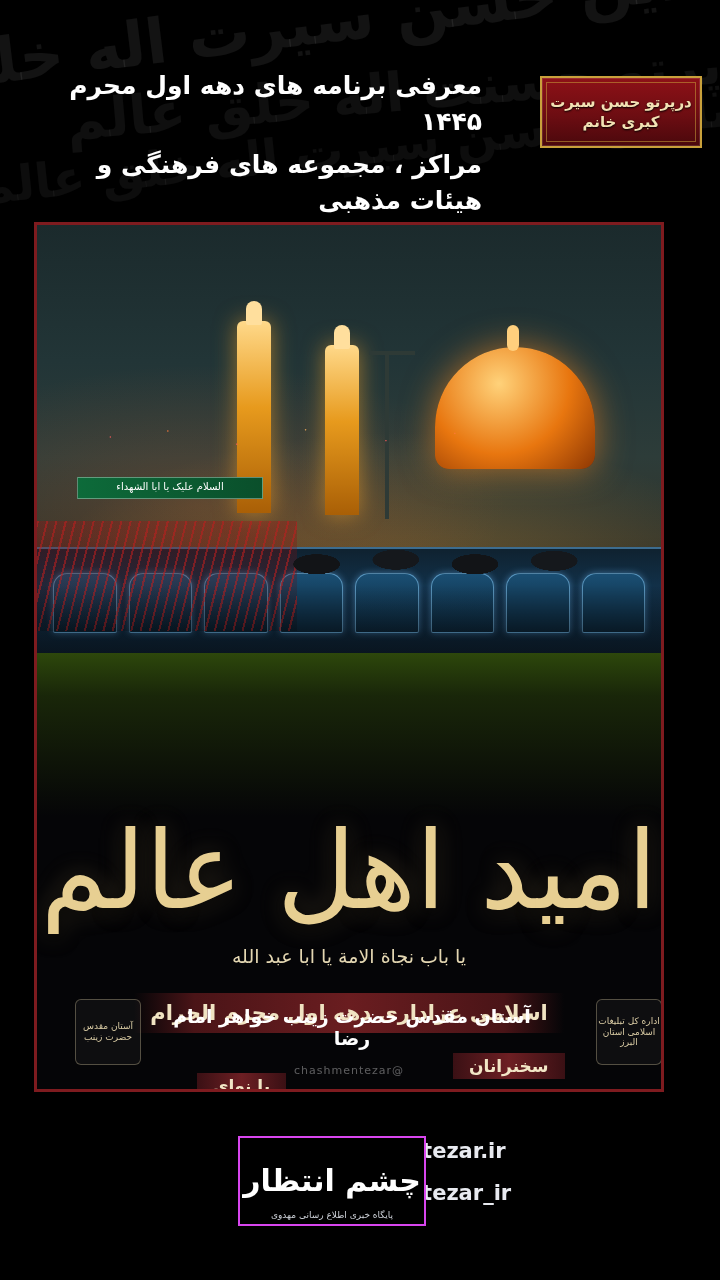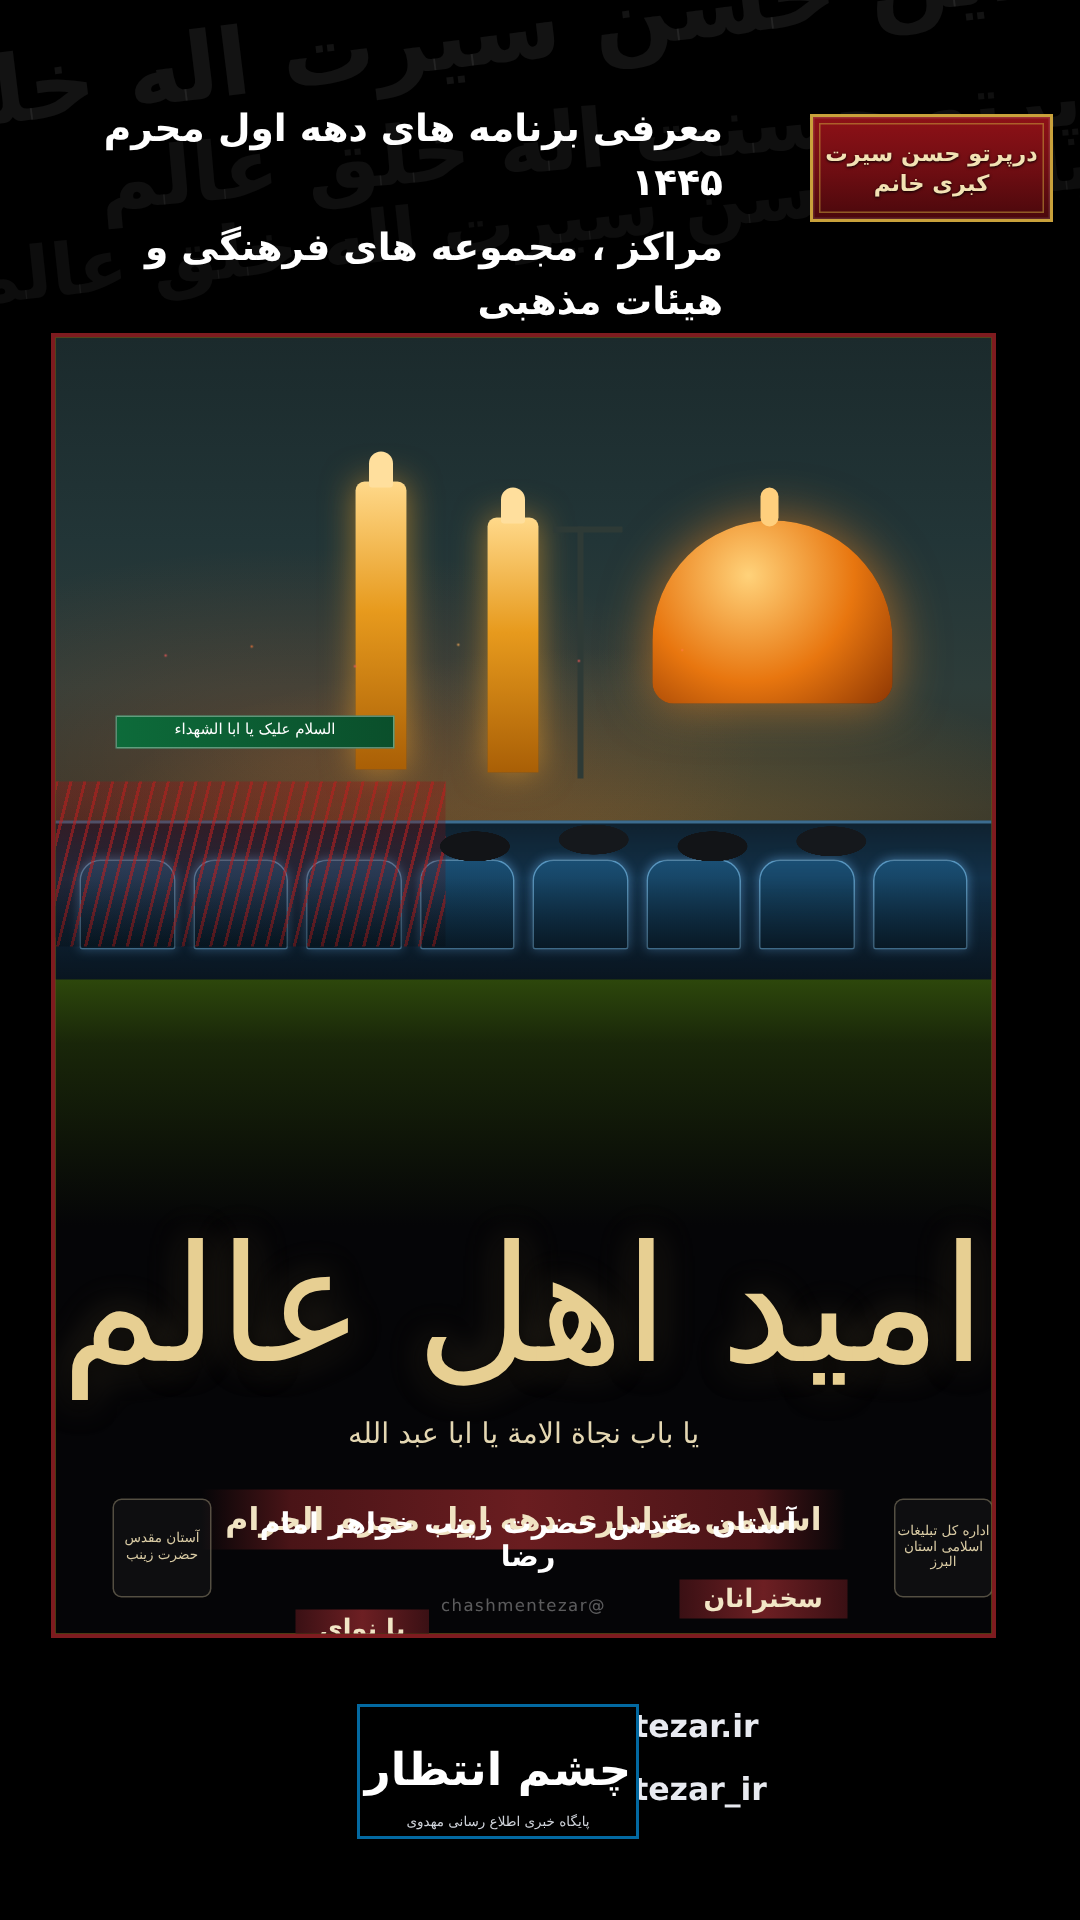--- a/index.html
+++ b/index.html
@@ -207,21 +207,21 @@
   .sicon{
     width:30px;height:30px;border-radius:8px;flex:0 0 auto;
     display:flex;align-items:center;justify-content:center;
     color:#fff;font-size:16px;font-weight:bold;
   }
   .ig{background:linear-gradient(45deg,#f09433,#dc2743 50%,#bc1888);}
   .eit{background:#0f7ad6;}
   .shandle{font-size:21px;font-weight:bold;color:#e8eaf0;direction:ltr;font-family:"DejaVu Sans","Liberation Sans",sans-serif;}
   .brand{
     position:absolute;top:38px;left:238px;width:184px;height:86px;
-    border:2px solid #0369a1;display:flex;align-items:center;justify-content:center;
+    border:2px solid #d946ef;display:flex;align-items:center;justify-content:center;
     background:#000;
   }
   .brand .bt{color:#fff;font-size:30px;font-weight:bold;line-height:1;text-align:center;}
   .brand .bs{position:absolute;bottom:4px;left:0;width:100%;text-align:center;font-size:9px;color:#cfd3da;}
 </style>
 </head>
 <body>
 
 <div class="top-band">
   <div class="wm wm1">با این حسن سیرت اله خلق عالم</div>

